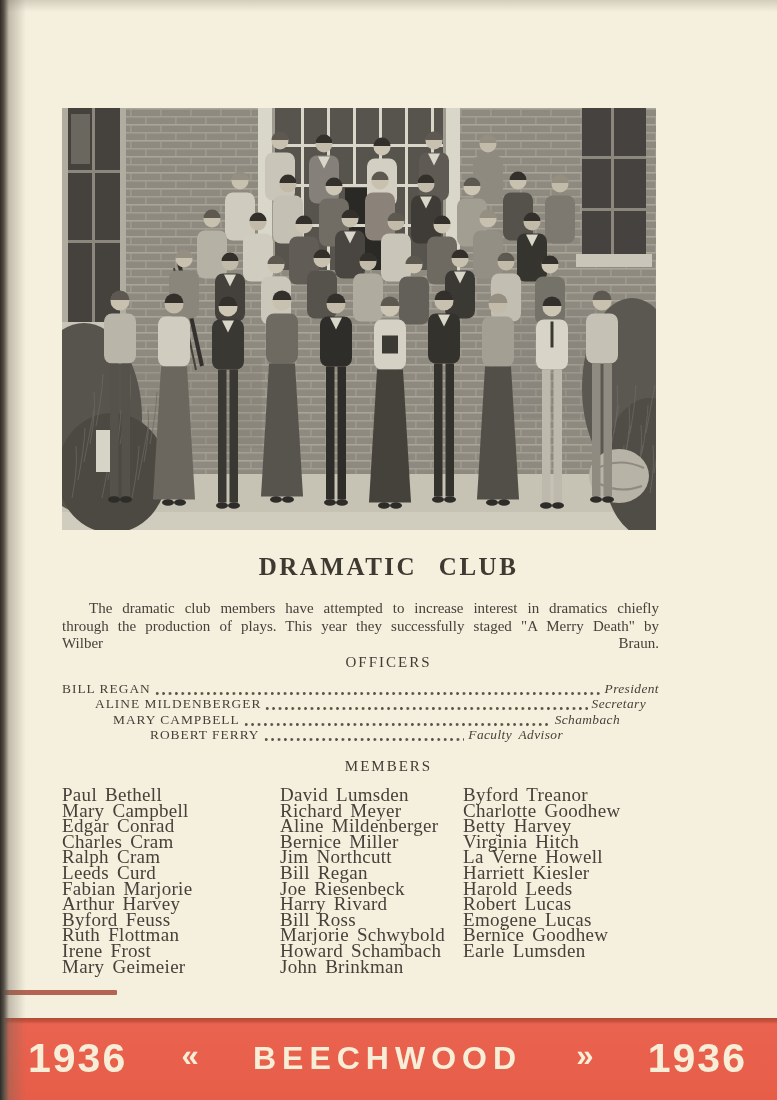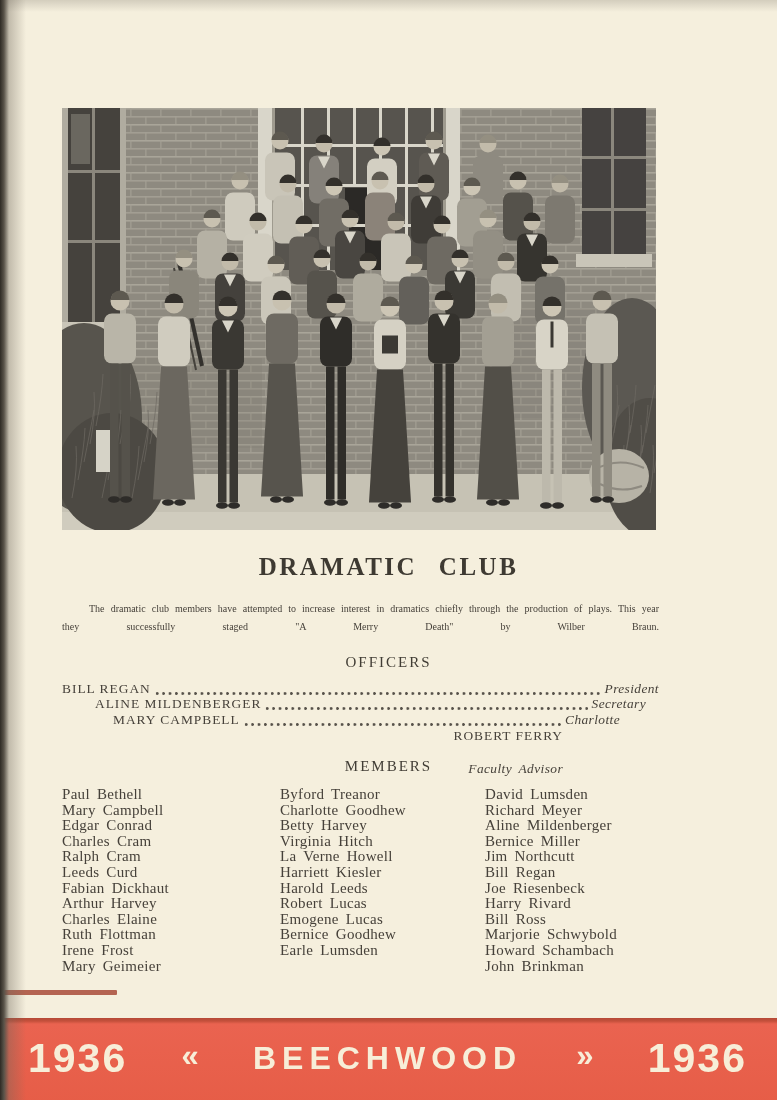--- a/index.html
+++ b/index.html
@@ -32,51 +32,51 @@
     background:#9b978c;overflow:hidden;
   }
   .photo svg{display:block;}
 
   .club-title{
     position:absolute;left:0;top:553px;width:777px;text-align:center;
     font-size:25px;font-weight:bold;letter-spacing:2.5px;word-spacing:13px;color:#3e3a32;
   }
   .club-desc{
     position:absolute;left:62px;top:600px;width:597px;
-    font-size:10px;line-height:17.6px;color:#46413a;
+    font-size:15px;line-height:17.6px;color:#46413a;
     text-align:justify;text-align-last:justify;text-indent:27px;word-spacing:2.5px;
   }
 
   .section-heading{
     position:absolute;left:0;width:777px;text-align:center;
     font-size:15px;letter-spacing:2px;color:#413d35;font-weight:normal;
   }
   #officers-heading{top:654px;}
   #members-heading{top:758px;}
 
   .officers{
     position:absolute;left:62px;top:681px;width:597px;font-size:13.4px;color:#46413a;
   }
   .officer-row{display:flex;align-items:flex-end;height:15.6px;}
   .officer-name{letter-spacing:1px;white-space:nowrap;}
   .officer-leader{
     flex:1;height:13px;margin:0 4px 1px 4px;
     background-image:radial-gradient(circle at 2.2px 10.5px,#57524a 1.15px,rgba(0,0,0,0) 1.6px);
     background-size:6.4px 13px;background-repeat:repeat-x;
   }
-  .officer-role{font-style:italic;white-space:nowrap;letter-spacing:.4px;word-spacing:3px;margin-top:16px;}
+  .officer-role{font-style:italic;white-space:nowrap;letter-spacing:.4px;word-spacing:3px;}
   .officer-row.r1{margin-left:0;   margin-right:0;}
   .officer-row.r2{margin-left:33px;margin-right:13px;}
   .officer-row.r3{margin-left:51px;margin-right:39px;}
-  .officer-row.r4{margin-left:88px;margin-right:96px;flex-direction:column;}
+  .officer-row.r4{margin-left:88px;margin-right:96px;}
 
   .members{
     position:absolute;left:62px;top:787px;width:606px;display:flex;color:#46413a;
   }
-  .member-col{font-size:15px;line-height:15.6px;letter-spacing:.3px;word-spacing:3px;}
+  .member-col{font-size:19px;line-height:15.6px;letter-spacing:.3px;word-spacing:3px;}
   .member-col.c1{width:218px;}
   .member-col.c2{width:205px;}
   .member-col.c3{width:183px;}
 
   
   .banner{
     position:absolute;left:0;top:1018px;width:777px;height:87px;z-index:10;
     background:linear-gradient(180deg,#b54a37 0,#c4503b 3px,#ea6350 6px,#e65d47 100%);
     display:flex;align-items:center;justify-content:space-between;
     padding:0 30px 8px 28px;box-sizing:border-box;
@@ -372,72 +372,72 @@
       <span class="officer-role">President</span>
     </div>
     <div class="officer-row r2">
       <span class="officer-name">ALINE MILDENBERGER</span>
       <span class="officer-leader"></span>
       <span class="officer-role">Secretary</span>
     </div>
     <div class="officer-row r3">
       <span class="officer-name">MARY CAMPBELL</span>
       <span class="officer-leader"></span>
-      <span class="officer-role">Charlotte</span>
+      <span class="officer-role">Schambach</span>
     </div>
     <div class="officer-row r4">
       <span class="officer-name">ROBERT FERRY</span>
       <span class="officer-leader"></span>
       <span class="officer-role">Faculty Advisor</span>
     </div>
   </div>
 
   <div class="section-heading" id="members-heading">MEMBERS</div>
   <div class="members">
     <div class="member-col c1">
         <div>Paul Bethell</div>
         <div>Mary Campbell</div>
         <div>Edgar Conrad</div>
         <div>Charles Cram</div>
         <div>Ralph Cram</div>
         <div>Leeds Curd</div>
-        <div>Fabian Dickhaut</div>
+        <div>Fabian Marjorie</div>
         <div>Arthur Harvey</div>
-        <div>Charles Elaine</div>
+        <div>Byford Feuss</div>
         <div>Ruth Flottman</div>
         <div>Irene Frost</div>
         <div>Mary Geimeier</div>
-      </div>
-    <div class="member-col c2">
-        <div>Byford Treanor</div>
-        <div>Charlotte Goodhew</div>
-        <div>Betty Harvey</div>
-        <div>Virginia Hitch</div>
-        <div>La Verne Howell</div>
-        <div>Harriett Kiesler</div>
-        <div>Harold Leeds</div>
-        <div>Robert Lucas</div>
-        <div>Emogene Lucas</div>
-        <div>Bernice Goodhew</div>
-        <div>Earle Lumsden</div>
       </div>
     <div class="member-col c3">
         <div>David Lumsden</div>
         <div>Richard Meyer</div>
         <div>Aline Mildenberger</div>
         <div>Bernice Miller</div>
         <div>Jim Northcutt</div>
         <div>Bill Regan</div>
         <div>Joe Riesenbeck</div>
         <div>Harry Rivard</div>
         <div>Bill Ross</div>
         <div>Marjorie Schwybold</div>
         <div>Howard Schambach</div>
         <div>John Brinkman</div>
       </div>
+    <div class="member-col c2">
+        <div>Byford Treanor</div>
+        <div>Charlotte Goodhew</div>
+        <div>Betty Harvey</div>
+        <div>Virginia Hitch</div>
+        <div>La Verne Howell</div>
+        <div>Harriett Kiesler</div>
+        <div>Harold Leeds</div>
+        <div>Robert Lucas</div>
+        <div>Emogene Lucas</div>
+        <div>Bernice Goodhew</div>
+        <div>Earle Lumsden</div>
+      </div>
   </div>
 
   <div class="banner">
     <span class="year">1936</span>
     <span class="guillemet">«</span>
     <span class="wordmark">BEECHWOOD</span>
     <span class="guillemet">»</span>
     <span class="year">1936</span>
   </div>
 

